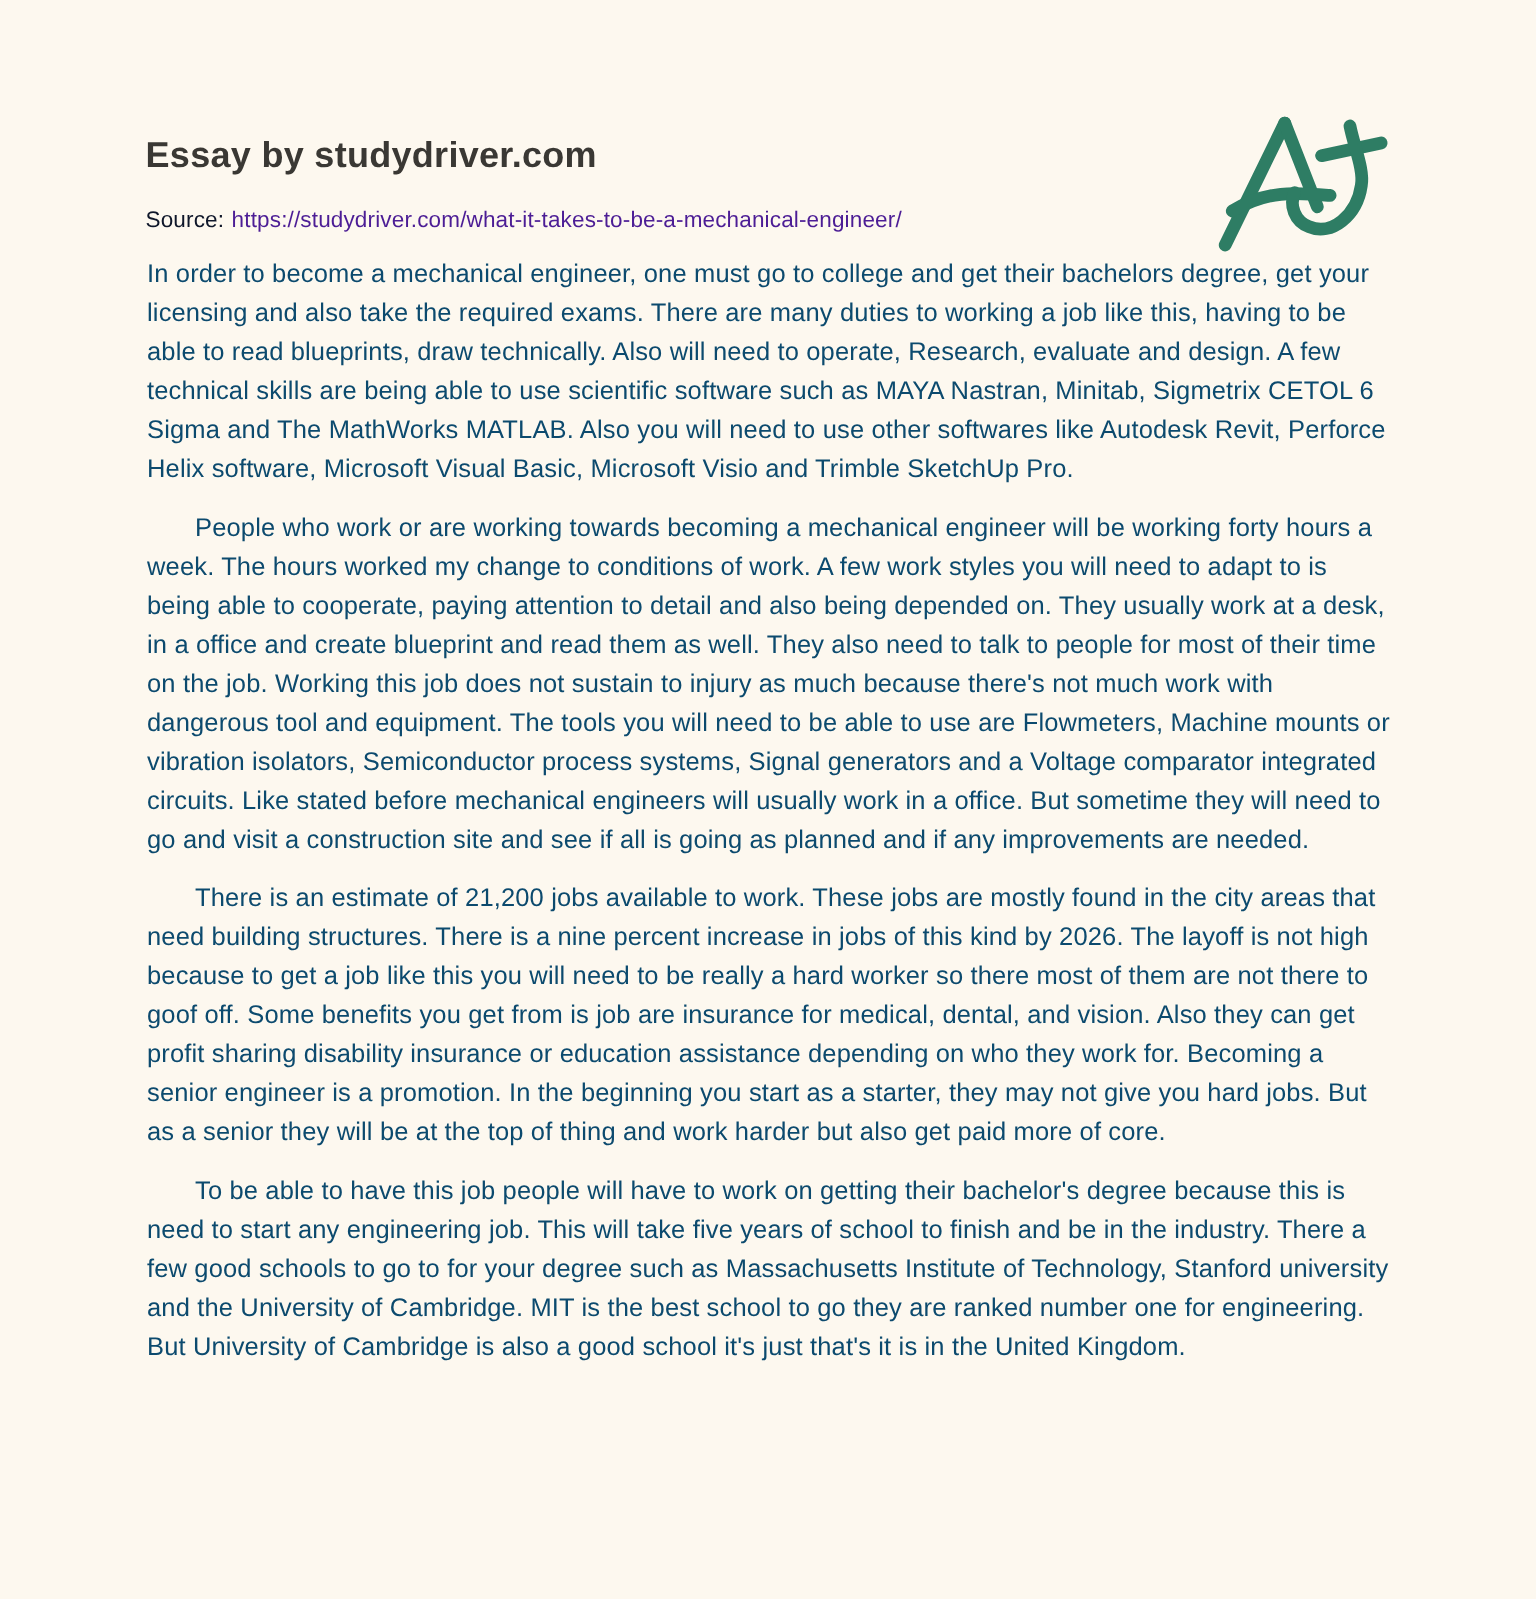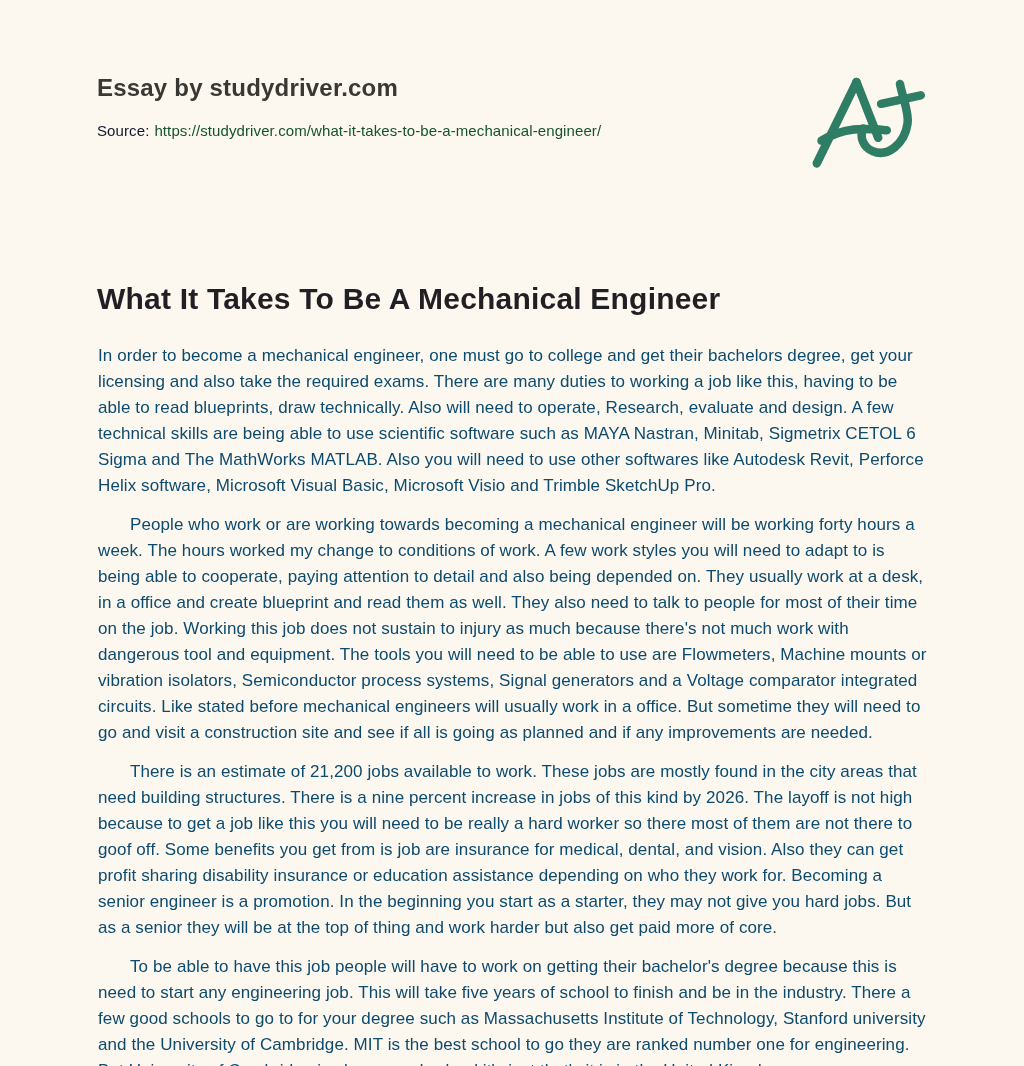--- a/index.html
+++ b/index.html
@@ -13,39 +13,39 @@
   }
   .page {
     width: 830px;
     margin: 0 auto;
     padding-top: 74px;
     position: relative;
   }
   .doc-header {
     display: flex;
     justify-content: space-between;
-    align-items: flex-start;
+    align-items: center;
   }
   .site-title {
     margin: 0 0 20px 0;
     font-size: 24px;
     font-weight: 700;
     color: #3a3834;
     letter-spacing: 0.2px;
   }
   .source-line {
     font-size: 15px;
     letter-spacing: 0.1px;
   }
   .source-label {
     color: #0f172a;
     margin-right: 5px;
   }
   .source-url {
-    color: #14532d;
+    color: #4c1d95;
     text-decoration: none;
   }
   .logo {
     width: 124px;
     height: 104px;
     margin-top: -8px;
     flex: 0 0 auto;
   }
   .logo svg { width: 100%; height: 100%; }
   .essay-title {
@@ -83,21 +83,20 @@
           <path d="M56 17 L79 76"></path>
           <path d="M19 79 C44 64 64 66 88 68"></path>
           <path d="M82 40 L124 31"></path>
           <path d="M102 19 C105 34 112 50 110 61 C107 82 89 97 73 90 C63 86 59 75 63 66"></path>
         </g>
       </svg>
     </div>
   </header>
 
   <main>
-    <h2 class="essay-title">What It Takes To Be A Mechanical Engineer</h2>
     <p class="para">In order to become a mechanical engineer, one must go to college and get their bachelors degree, get your licensing and also take the required exams. There are many duties to working a job like this,  having to be able to read blueprints, draw technically. Also will need to operate, Research, evaluate and design. A few technical skills are being able to use scientific software such as MAYA Nastran, Minitab, Sigmetrix CETOL 6 Sigma and The MathWorks MATLAB. Also you will need to use other softwares like Autodesk Revit, Perforce Helix software, Microsoft Visual Basic, Microsoft Visio and Trimble SketchUp Pro.</p>
     <p class="para indent">People who work or are working towards becoming a mechanical engineer will be working forty hours a week. The hours worked my change to conditions of work. A few work styles you will need to adapt to is being able to cooperate, paying attention to detail and also being depended on. They usually work at a desk, in a office and create blueprint and read them as well. They also need to talk to people for most of their time on the job. Working this job does not sustain to injury as much because there's not much work with dangerous tool and equipment. The tools you will need to be able to use are Flowmeters, Machine mounts or vibration isolators, Semiconductor process systems, Signal generators and a Voltage comparator integrated circuits. Like stated before mechanical engineers will usually work in a office. But sometime they will need to go and visit a construction site and see if all is going as planned and if any improvements are needed.</p>
     <p class="para indent">There is an estimate of 21,200 jobs available to work. These jobs are mostly found in the city areas that need building structures. There is a nine percent increase in jobs of this kind by 2026. The layoff is not high because to get a job like this you will need to be really a hard worker so there most of them are not there to goof off. Some benefits you get from is job are insurance for  medical, dental, and vision. Also they can get  profit sharing disability insurance or education assistance depending on who they work for. Becoming a senior engineer is a promotion. In the beginning you start as a starter, they may not give you hard jobs. But as a senior they will be at the top of thing and work harder but also get paid more of core.</p>
     <p class="para indent">To be able to have this job people will have to work on getting their bachelor's degree because this is need to start any engineering job. This will take five years of school to finish and be in the industry. There a few good schools to go to for your degree such as Massachusetts Institute of Technology, Stanford university and the University of Cambridge. MIT is the best school to go they are ranked number one for engineering. But University of Cambridge is also a good school it's just that's it is in the United Kingdom.</p>
 
   </main>
 
 </div>
 
 </body></html>

